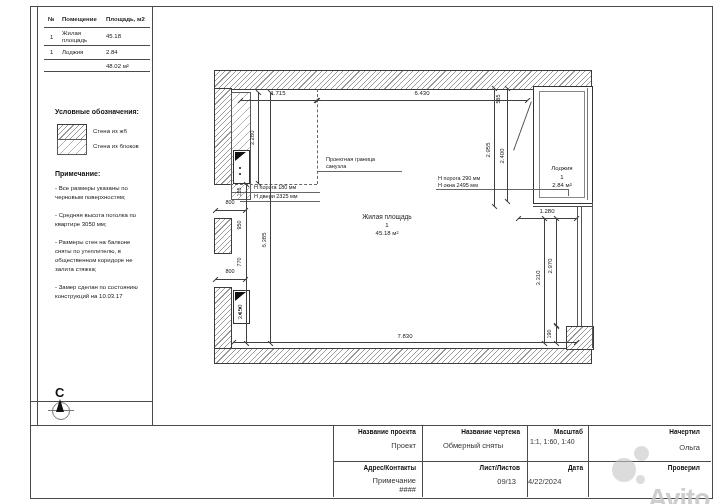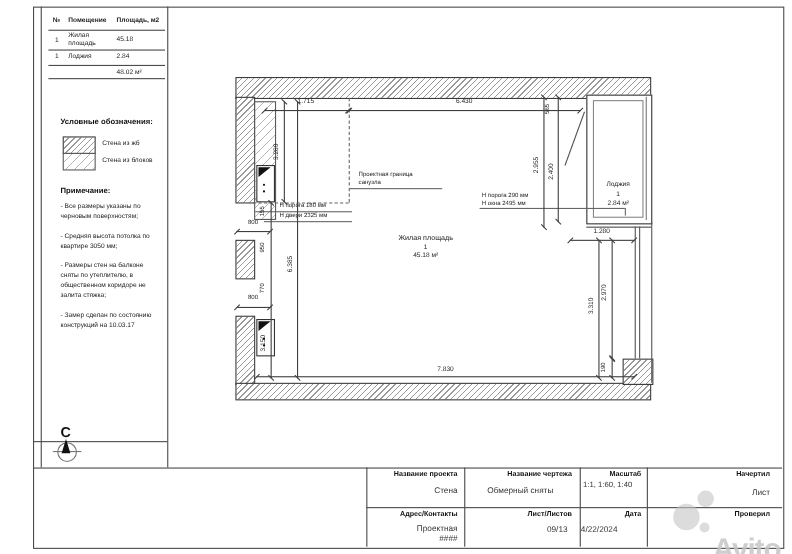--- a/index.html
+++ b/index.html
@@ -184,33 +184,33 @@
 <div class="vdim" style="left:556px;top:326px;height:18px;"></div>
 <div class="dlabv" style="left:550px;top:334px;font-size:5.5px;">190</div>
 
 <div class="vl" style="left:333px;top:425px;height:72px;"></div>
 <div class="vl" style="left:422px;top:425px;height:72px;"></div>
 <div class="vl" style="left:527px;top:425px;height:72px;"></div>
 <div class="vl" style="left:588px;top:425px;height:72px;"></div>
 <div class="hl" style="left:333px;top:461px;width:378px;"></div>
 
 <div class="abs tb-label" style="left:336px;top:428px;width:80px;text-align:right;">Название проекта</div>
-<div class="abs tb-value" style="left:336px;top:441px;width:80px;text-align:right;">Стена</div>
+<div class="abs tb-value" style="left:336px;top:441px;width:80px;text-align:right;">Проект</div>
 
 <div class="abs tb-label" style="left:426px;top:428px;width:94px;text-align:right;">Название чертежа</div>
 <div class="abs tb-value" style="left:426px;top:441px;width:94px;text-align:center;">Обмерный сняты</div>
 
 <div class="abs tb-label" style="left:530px;top:428px;width:53px;text-align:right;">Масштаб</div>
 <div class="abs tb-value" style="left:530px;top:438px;width:56px;text-align:left;font-size:7px;">1:1, 1:60, 1:40</div>
 
 <div class="abs tb-label" style="left:592px;top:428px;width:108px;text-align:right;">Начертил</div>
-<div class="abs tb-value" style="left:592px;top:443px;width:108px;text-align:right;">Лист</div>
+<div class="abs tb-value" style="left:592px;top:443px;width:108px;text-align:right;">Ольга</div>
 
 <div class="abs tb-label" style="left:336px;top:464px;width:80px;text-align:right;">Адрес/Контакты</div>
-<div class="abs tb-value" style="left:336px;top:476px;width:80px;text-align:right;">Проектная</div>
+<div class="abs tb-value" style="left:336px;top:476px;width:80px;text-align:right;">Примечание</div>
 <div class="abs tb-value" style="left:336px;top:485px;width:80px;text-align:right;">####</div>
 
 <div class="abs tb-label" style="left:426px;top:464px;width:94px;text-align:right;">Лист/Листов</div>
 <div class="abs tb-value" style="left:426px;top:477px;width:90px;text-align:right;">09/13</div>
 
 <div class="abs tb-label" style="left:530px;top:464px;width:53px;text-align:right;">Дата</div>
 <div class="abs tb-value" style="left:528px;top:477px;width:58px;text-align:left;">4/22/2024</div>
 
 <div class="abs tb-label" style="left:592px;top:464px;width:108px;text-align:right;">Проверил</div>
 

